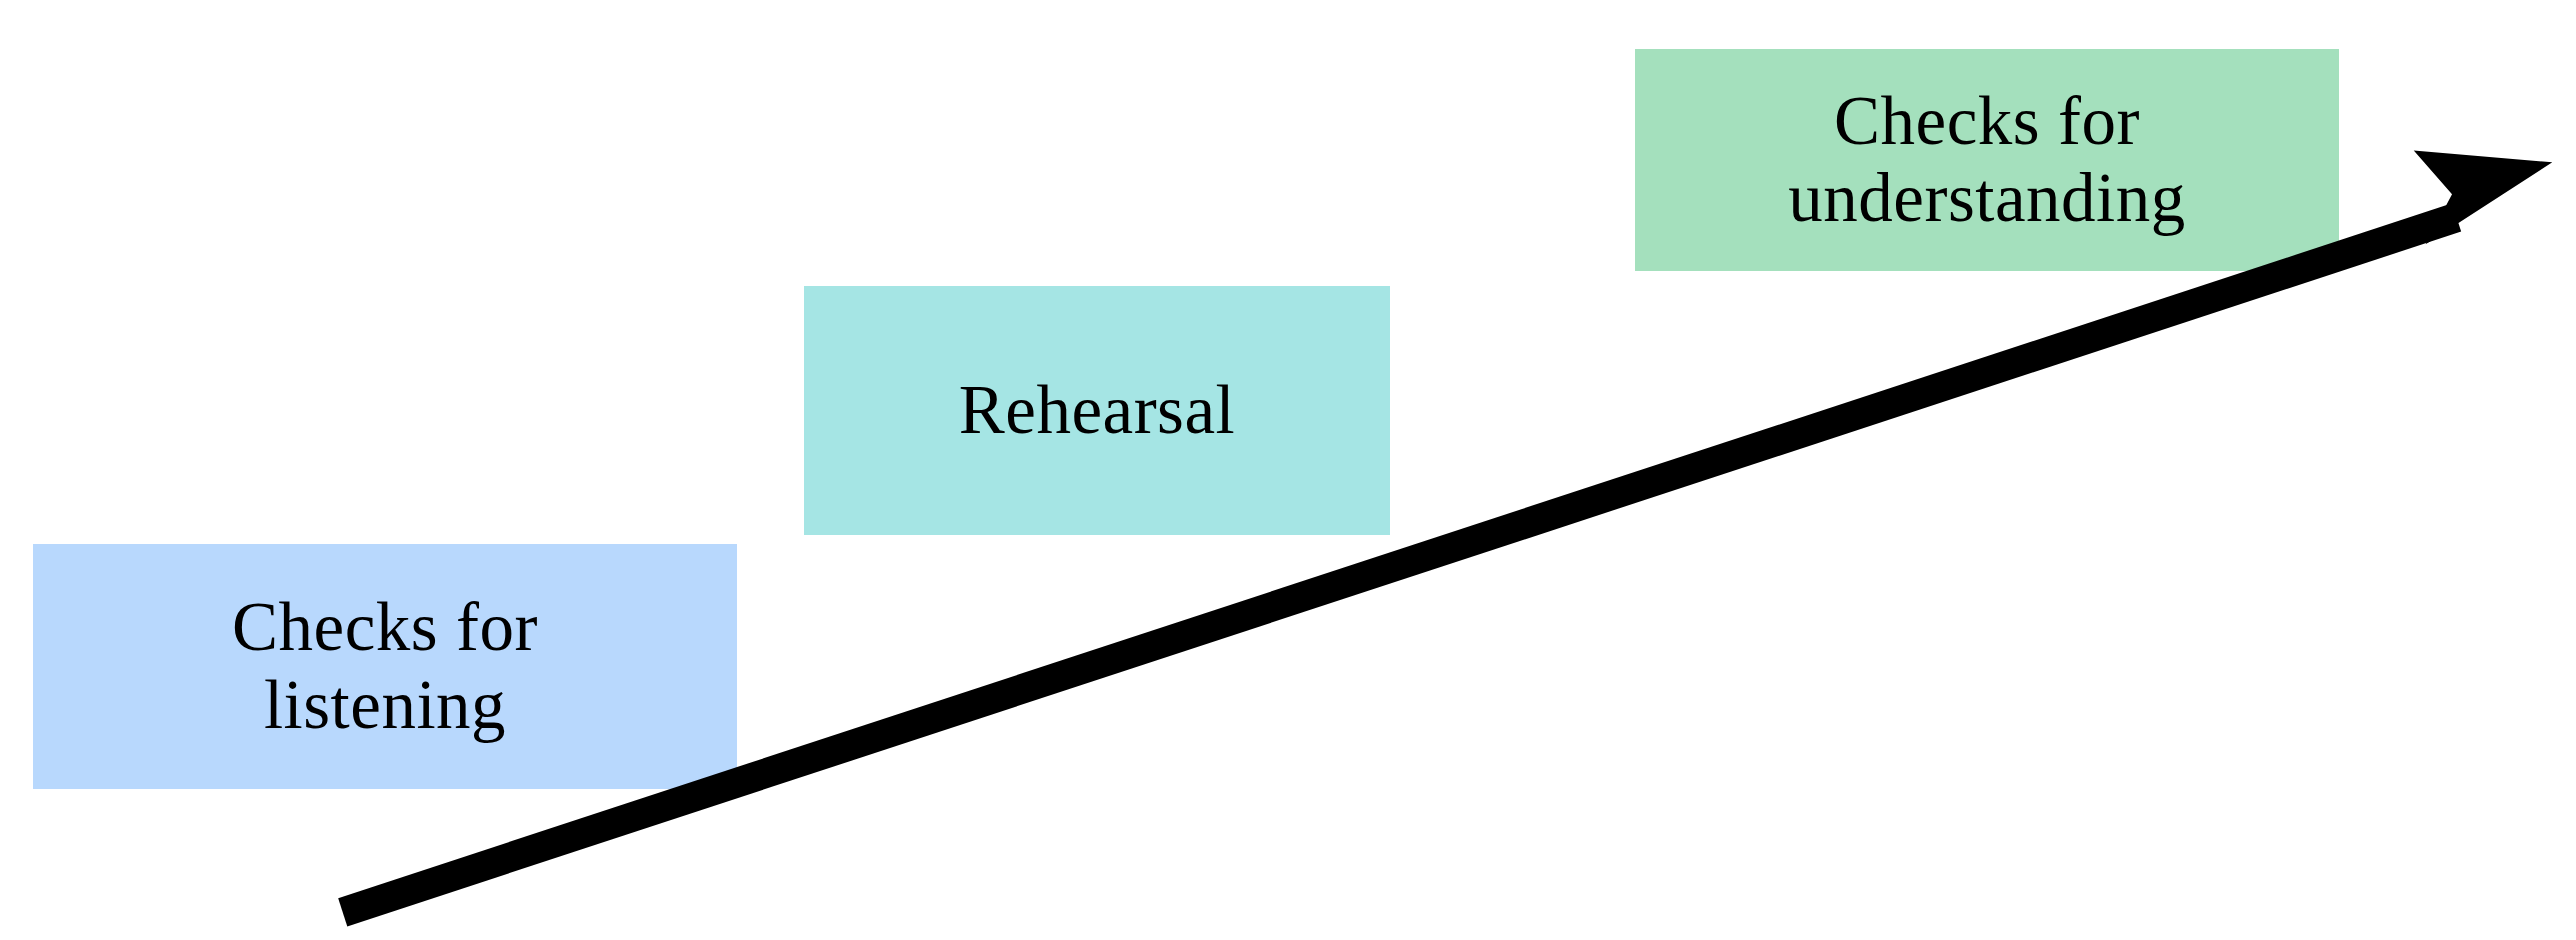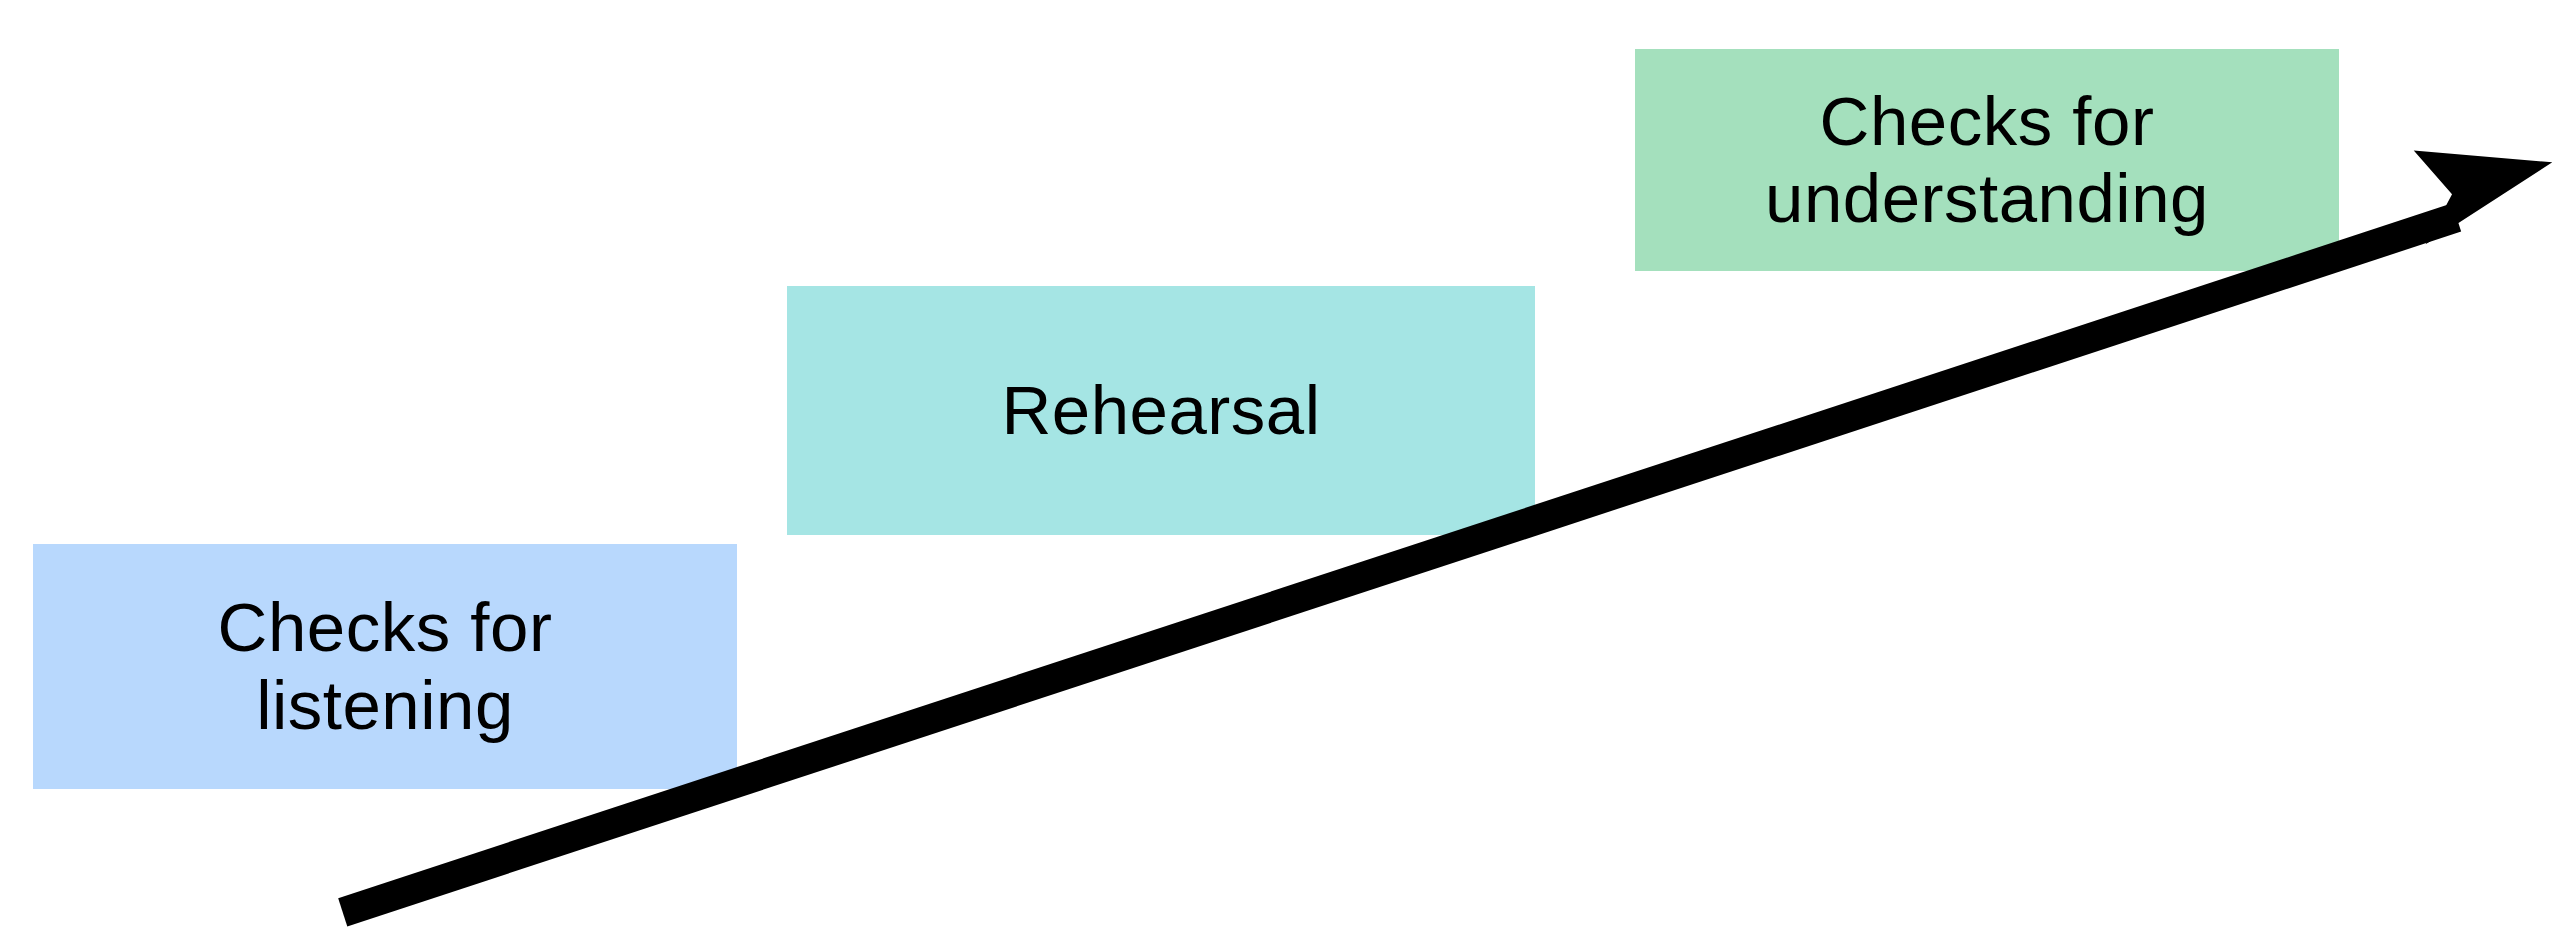--- a/index.html
+++ b/index.html
@@ -27,21 +27,21 @@
     position: absolute;
     display: flex;
     align-items: center;
     justify-content: center;
     text-align: center;
     box-sizing: border-box;
     
     mix-blend-mode: multiply;
   }
   .stage-label {
-    font-family: Liberation Sans, sans-serif;
+    font-family: Liberation Serif, serif;
     font-weight: 300;
     font-size: 69px;
     line-height: 1.12;
     color: #000000;
     letter-spacing: 0.5px;
     white-space: pre-line;
     mix-blend-mode: normal;
   }
   #box-listening {
     left: 33px;
@@ -72,21 +72,21 @@
     <path d="M 371 985 L 2690 223 L 2700 254 L 381 1016 Z" fill="#000000"></path>
 
     <path d="M 2800 178 L 2648 165 L 2690 213 L 2661 268 Z" fill="#000000"></path>
   </svg>
 
   <div class="stage-box" id="box-listening" style="background-color: rgb(184, 216, 253); left: 33px; top: 544px; width: 704px; height: 245px;">
     <span class="stage-label" style="color: rgb(0, 0, 0);">Checks for
 listening</span>
   </div>
 
-  <div class="stage-box" id="box-rehearsal" style="background-color: rgb(165, 229, 228); left: 787px; top: 286px; width: 748px; height: 249px; justify-content: center;">
+  <div class="stage-box" id="box-rehearsal" style="background-color: rgb(165, 229, 228); left: 804px; top: 286px; width: 586px; height: 249px; justify-content: center;">
     <span class="stage-label" style="color: rgb(0, 0, 0);">Rehearsal</span>
   </div>
 
   <div class="stage-box" id="box-understanding" style="background-color: rgb(164, 224, 189); left: 1635px; top: 49px; width: 704px; height: 222px;">
     <span class="stage-label" style="color: rgb(0, 0, 0);">Checks for
 understanding</span>
   </div>
 
 </div>
 

